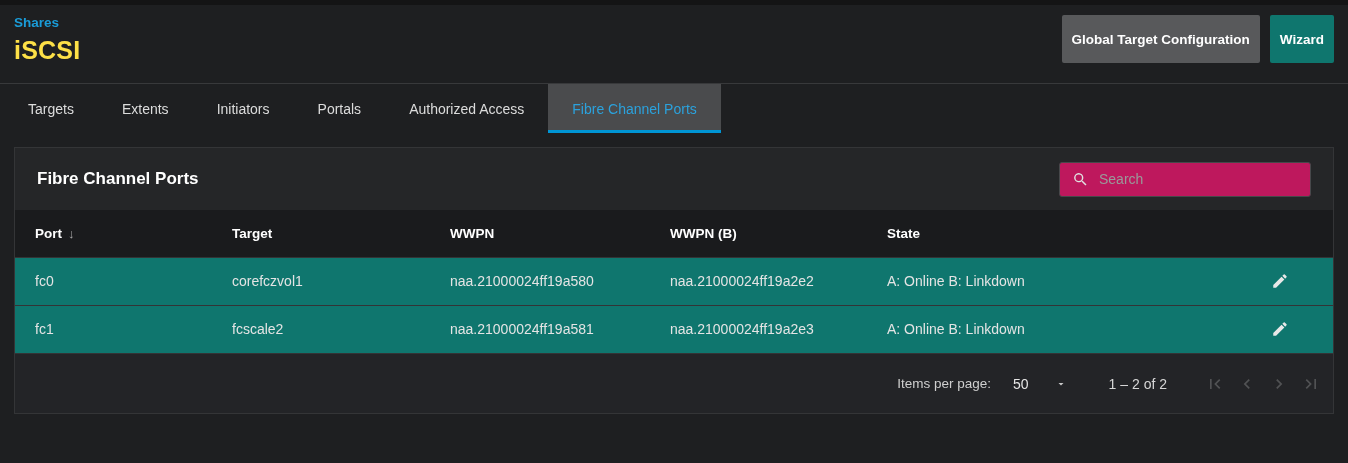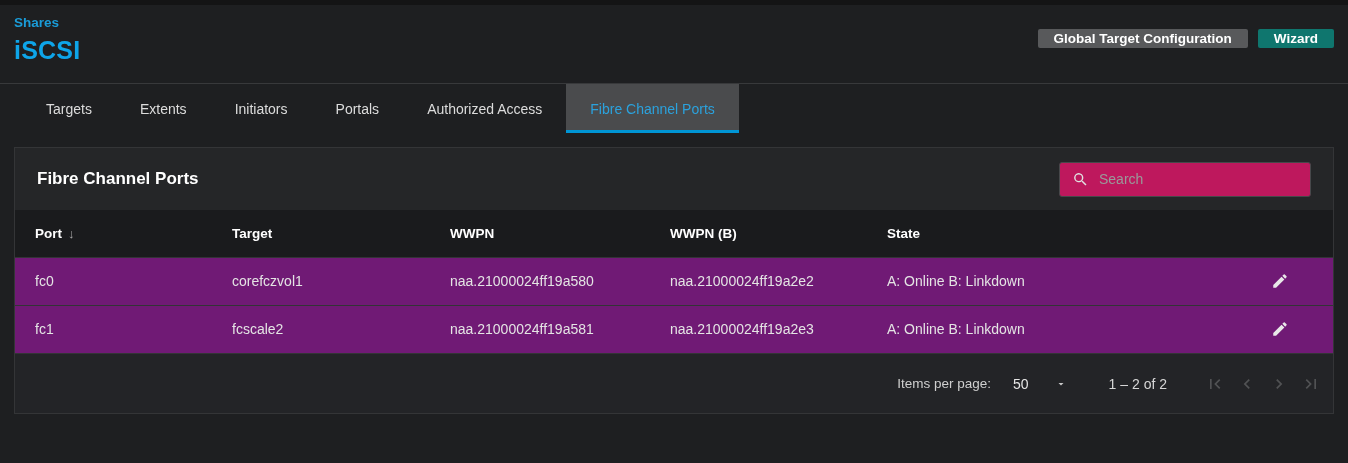--- a/index.html
+++ b/index.html
@@ -7,45 +7,45 @@
   body {
     background: #1e1f21;
     font-family: "Liberation Sans", sans-serif;
     color: #e6e6e6;
     -webkit-font-smoothing: antialiased;
   }
   .topstrip { height: 5px; background: #141415; width: 100%; }
 
   
   .header {
-    display: flex; justify-content: space-between;
+    display: flex; align-items: flex-end; justify-content: space-between;
     padding: 8px 14px 18px 14px;
   }
   .crumb-title .breadcrumb {
     color: #1a9cd8; font-size: 13.5px; font-weight: 700; cursor: pointer;
     display: inline-block; margin-bottom: 6px;
   }
   .crumb-title .page-title {
-    color: #0ea5e9; font-size: 25px; font-weight: 700; letter-spacing: 0.2px;
+    color: #fde047; font-size: 25px; font-weight: 700; letter-spacing: 0.2px;
   }
   .header-actions { display: flex; gap: 10px; align-items: center; padding-bottom: 2px; }
   .btn {
     border: none; cursor: pointer; font-family: inherit;
     font-size: 13.5px; font-weight: 700; color: #ffffff;
-    height: 19px; padding: 0 16px; border-radius: 2px;
+    height: 48px; padding: 0 10px; border-radius: 2px;
   }
   .btn-gray { background: #58595b; }
   .btn-blue { background: #0f766e; }
 
   
   .tabbar {
     display: flex; align-items: stretch;
     border-top: 1px solid #38393b;
     height: 50px;
-    padding-left: 22px;
+    padding-left: 4px;
   }
   .tab {
     background: transparent; border: none; cursor: pointer;
     font-family: inherit; font-size: 14px; color: #dcdcdc;
     padding: 0 24px; display: flex; align-items: center; position: relative;
   }
   .tab.active {
     background: #4a4b4d;
     color: #2ba2dd;
   }
@@ -81,21 +81,21 @@
   .searchbox input::placeholder { color: #9a9a9a; }
 
   
   .tbl { width: 100%; border-collapse: collapse; table-layout: fixed; flex: none; }
   .tbl th, .tbl td {
     text-align: left; padding: 0 0 0 0; height: 47px; vertical-align: middle;
     font-size: 14px; white-space: nowrap; overflow: hidden;
   }
   .tbl thead tr { background: #1a1b1d; }
   .tbl th { color: #ffffff; font-weight: 700; font-size: 13.5px; }
-  .tbl tbody tr { background: #701a75; border-top: 1px solid #333436; }
+  .tbl tbody tr { background: #0f766e; border-top: 1px solid #333436; }
   .tbl tbody td { color: #e4e4e4; height: 48px; }
   .col-port   { width: 217px; padding-left: 20px; }
   .col-target { width: 218px; }
   .col-wwpn   { width: 220px; }
   .col-wwpnb  { width: 217px; }
   .col-state  { }
   .col-act    { width: 66px; }
   td.col-port { padding-left: 20px; }
   th.col-port { padding-left: 20px; }
   .sort-arrow { color: #a9a9a9; font-weight: 400; font-size: 13px; margin-left: 6px; }

